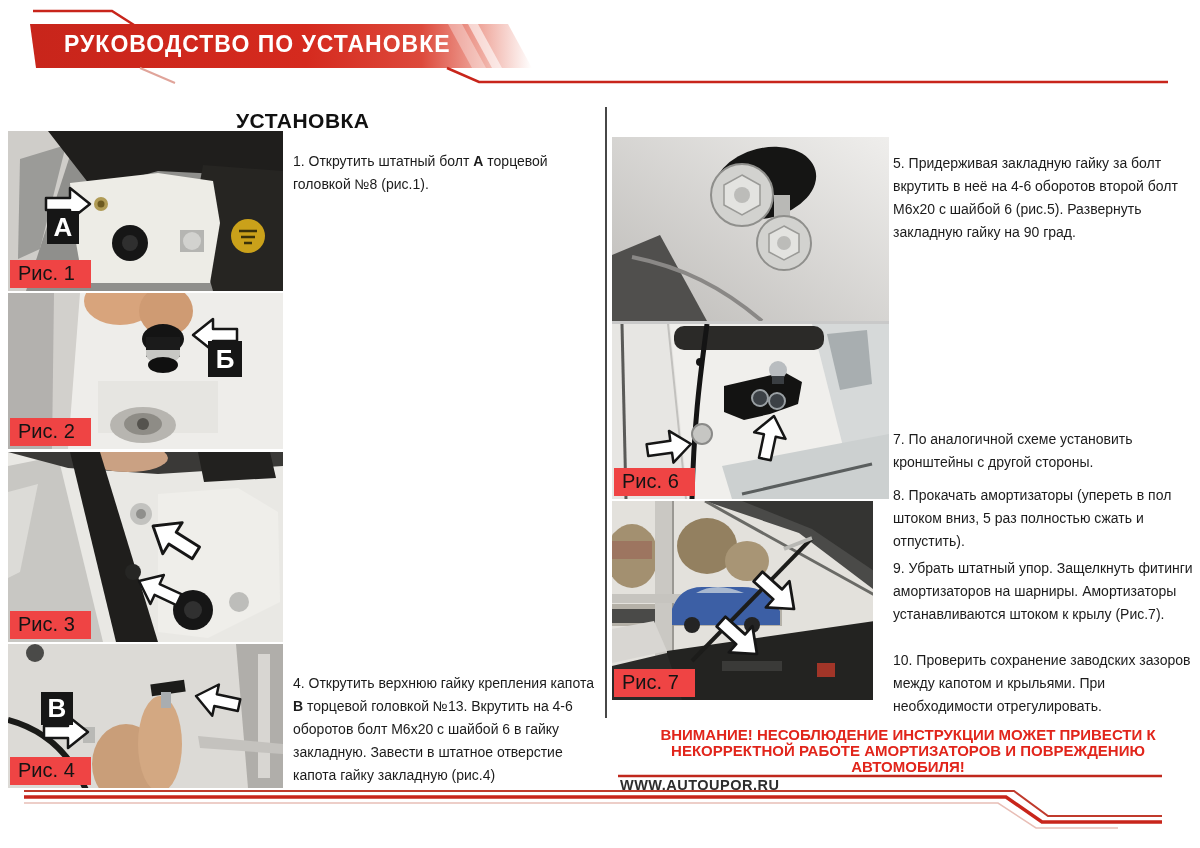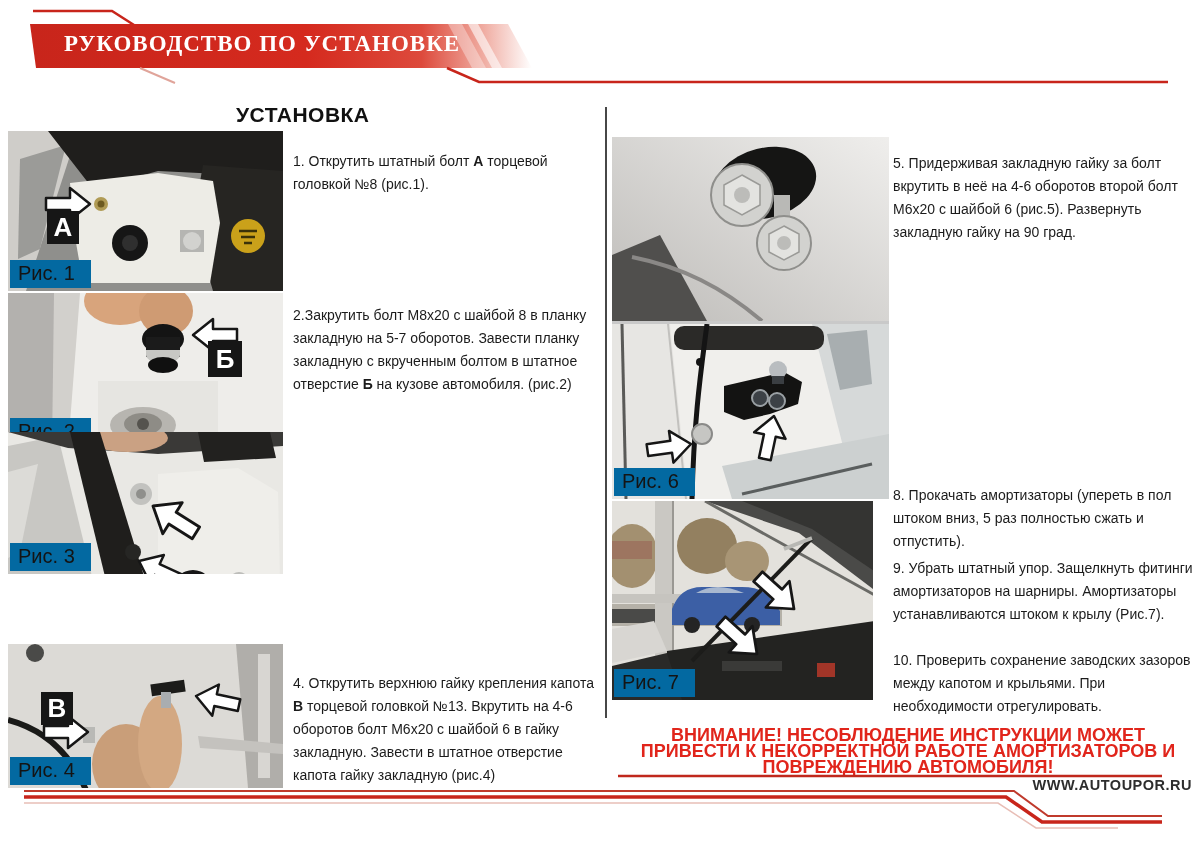--- a/index.html
+++ b/index.html
@@ -2,34 +2,34 @@
 <html><head>
 <meta charset="utf-8">
 <style>
   html,body{margin:0;padding:0;background:#ffffff;}
   .page{position:relative;width:1200px;height:848px;background:#fff;overflow:hidden;
         font-family:"Liberation Sans","DejaVu Sans",sans-serif;color:#1c1c1c;}
   svg{display:block;}
   .abs{position:absolute;}
   .banner-title{position:absolute;left:64px;top:31px;width:420px;height:32px;
     color:#ffffff;font-weight:bold;font-size:23px;letter-spacing:1px;
-    font-family:Liberation Serif, serif;white-space:nowrap;}
-  .section-title{position:absolute;left:236px;top:103px;font-size:21px;font-weight:bold;
+    font-family:Liberation Sans, sans-serif;white-space:nowrap;}
+  .section-title{position:absolute;left:236px;top:109px;font-size:21px;font-weight:bold;
     letter-spacing:.5px;color:#111;}
   .divider{position:absolute;left:605px;top:107px;width:2px;height:611px;background:#474747;}
   .photo{position:absolute;overflow:hidden;background:#c9c9c9;}
-  .figlabel{position:absolute;left:2px;bottom:3px;background:#0369a1;color:#141414;
+  .figlabel{position:absolute;left:2px;bottom:3px;background:#ef4444;color:#141414;
     font-size:20px;padding:1px 16px 3px 8px;line-height:24px;}
   .badge{position:absolute;background:#161616;color:#ffffff;font-weight:bold;
     display:flex;align-items:center;justify-content:center;font-size:26px;}
   .step{position:absolute;width:302px;font-size:14px;line-height:23px;color:#1b1b1b;}
   .step--clip{overflow:hidden;}
   .warning{position:absolute;left:622px;top:727px;width:572px;text-align:center;
-    color:#e1251b;font-weight:bold;font-size:18px;line-height:16px;}
-  .website{position:absolute;left:620px;top:777px;width:572px;text-align:right;
+    color:#e1251b;font-weight:bold;font-size:15px;line-height:16px;}
+  .website{position:absolute;left:620px;top:777px;width:572px;text-align:left;
     color:#2d2d2d;font-weight:bold;font-size:14.5px;letter-spacing:.5px;}
 </style>
 </head>
 <body>
 
 <div class="page">
 
   <svg width="0" height="0" style="position:absolute" aria-hidden="true">
     <defs>
       <g id="arrow-shape">
@@ -97,21 +97,21 @@
       <ellipse cx="155" cy="72" rx="15" ry="8" fill="#101010"></ellipse>
       <ellipse cx="135" cy="132" rx="33" ry="18" fill="#b7b5b0"></ellipse>
       <ellipse cx="135" cy="131" rx="19" ry="11" fill="#8e8c86"></ellipse>
       <circle cx="135" cy="131" r="6" fill="#55534e"></circle>
       <use href="#arrow-shape" transform="translate(185,42) rotate(180) translate(-46,-20)"></use>
     </svg>
     <div class="badge" style="left:200px;top:48px;width:34px;height:36px">Б</div>
     <div class="figlabel">Рис. 2</div>
   </div>
 
-  <div class="photo" style="left:8px;top:432px;width:275px;height:142px">
+  <div class="photo" style="left:8px;top:452px;width:275px;height:190px">
     <svg width="275" height="190" viewBox="0 0 275 190">
       <rect width="275" height="190" fill="#e9e8e4"></rect>
       <polygon points="0,14 50,4 95,190 0,190" fill="#c8c7c3"></polygon>
       <polygon points="0,40 30,32 12,120 0,126" fill="#dcdbd7"></polygon>
       <polygon points="0,0 275,0 275,14 150,22 60,16" fill="#3a3937"></polygon>
       <ellipse cx="120" cy="6" rx="40" ry="14" fill="#caa183"></ellipse>
       <polygon points="190,0 262,0 268,26 196,30" fill="#22211f"></polygon>
       <polygon points="62,0 92,0 150,190 108,190" fill="#1f1e1c"></polygon>
       <path d="M150,42 L230,36 L270,60 L272,150 L200,186 L150,180 Z" fill="#efeeea"></path>
       <circle cx="185" cy="158" r="20" fill="#161616"></circle>
@@ -220,24 +220,24 @@
       <polygon points="0,128 42,120 55,150 0,162" fill="#d8d6d2"></polygon>
       <line x1="80" y1="160" x2="200" y2="37" stroke="#1c1c1a" stroke-width="4"></line>
       <line x1="172" y1="48" x2="200" y2="37" stroke="#b8b8b4" stroke-width="4"></line>
       <use href="#arrow-shape" transform="translate(182,108) rotate(42) scale(1.1) translate(-46,-20)"></use>
       <use href="#arrow-shape" transform="translate(145,153) rotate(42) scale(1.1) translate(-46,-20)"></use>
     </svg>
     <div class="figlabel">Рис. 7</div>
   </div>
 
   <p class="step" style="left:293px;top:136px"><span>1. Открутить штатный болт </span><span style="font-weight: bold;">А</span><span> торцевой головкой №8 (рис.1).</span></p>
-  <p class="step" style="left:293px;top:290px"><span>2.Закрутить болт М8х20 с шайбой 8 в планку закладную на 5-7 оборотов. Завести планку закладную с вкрученным болтом в штатное отверстие </span><span style="font-weight: bold;">Б</span><span> на кузове автомобиля. (рис.2)</span></p>
   <p class="step step--clip" style="left:293px;top:658px;height:134px"><span>4. Открутить верхнюю гайку крепления капота </span><span style="font-weight: bold;">В</span><span> торцевой головкой №13. Вкрутить на 4-6 оборотов болт М6х20 с шайбой 6 в гайку закладную. Завести в штатное отверстие капота гайку закладную (рис.4)</span></p>
 
   <p class="step" style="left:893px;top:138px"><span>5. Придерживая  закладную гайку за болт вкрутить в неё на 4-6 оборотов второй болт М6х20 с шайбой 6 (рис.5). Развернуть закладную гайку на 90 град.</span></p>
+  <p class="step" style="left:893px;top:414px"><span>7. По аналогичной схеме установить кронштейны с другой стороны.</span></p>
   <p class="step" style="left:893px;top:470px"><span>8. Прокачать амортизаторы (упереть в пол штоком вниз, 5 раз полностью сжать и отпустить).</span></p>
   <p class="step" style="left:893px;top:543px"><span>9. Убрать штатный упор. Защелкнуть фитинги амортизаторов на шарниры. Амортизаторы устанавливаются штоком к крылу (Рис.7).</span></p>
   <p class="step" style="left:893px;top:635px"><span>10. Проверить сохранение заводских зазоров между капотом и крыльями. При необходимости отрегулировать.</span></p>
 
   <div class="warning">ВНИМАНИЕ! НЕСОБЛЮДЕНИЕ ИНСТРУКЦИИ МОЖЕТ ПРИВЕСТИ К НЕКОРРЕКТНОЙ РАБОТЕ АМОРТИЗАТОРОВ И ПОВРЕЖДЕНИЮ АВТОМОБИЛЯ!</div>
 
   <svg class="abs" style="left:0;top:770px" width="1200" height="78" viewBox="0 0 1200 78">
     <path d="M618,6 H1162" fill="none" stroke="#c0281c" stroke-width="2.5"></path>
     <path d="M24,21 H1014 L1048,46 H1162" fill="none" stroke="#c03a2c" stroke-width="2"></path>
     <path d="M24,27 H1006 L1042,52 H1162" fill="none" stroke="#c8251b" stroke-width="3.5"></path>

